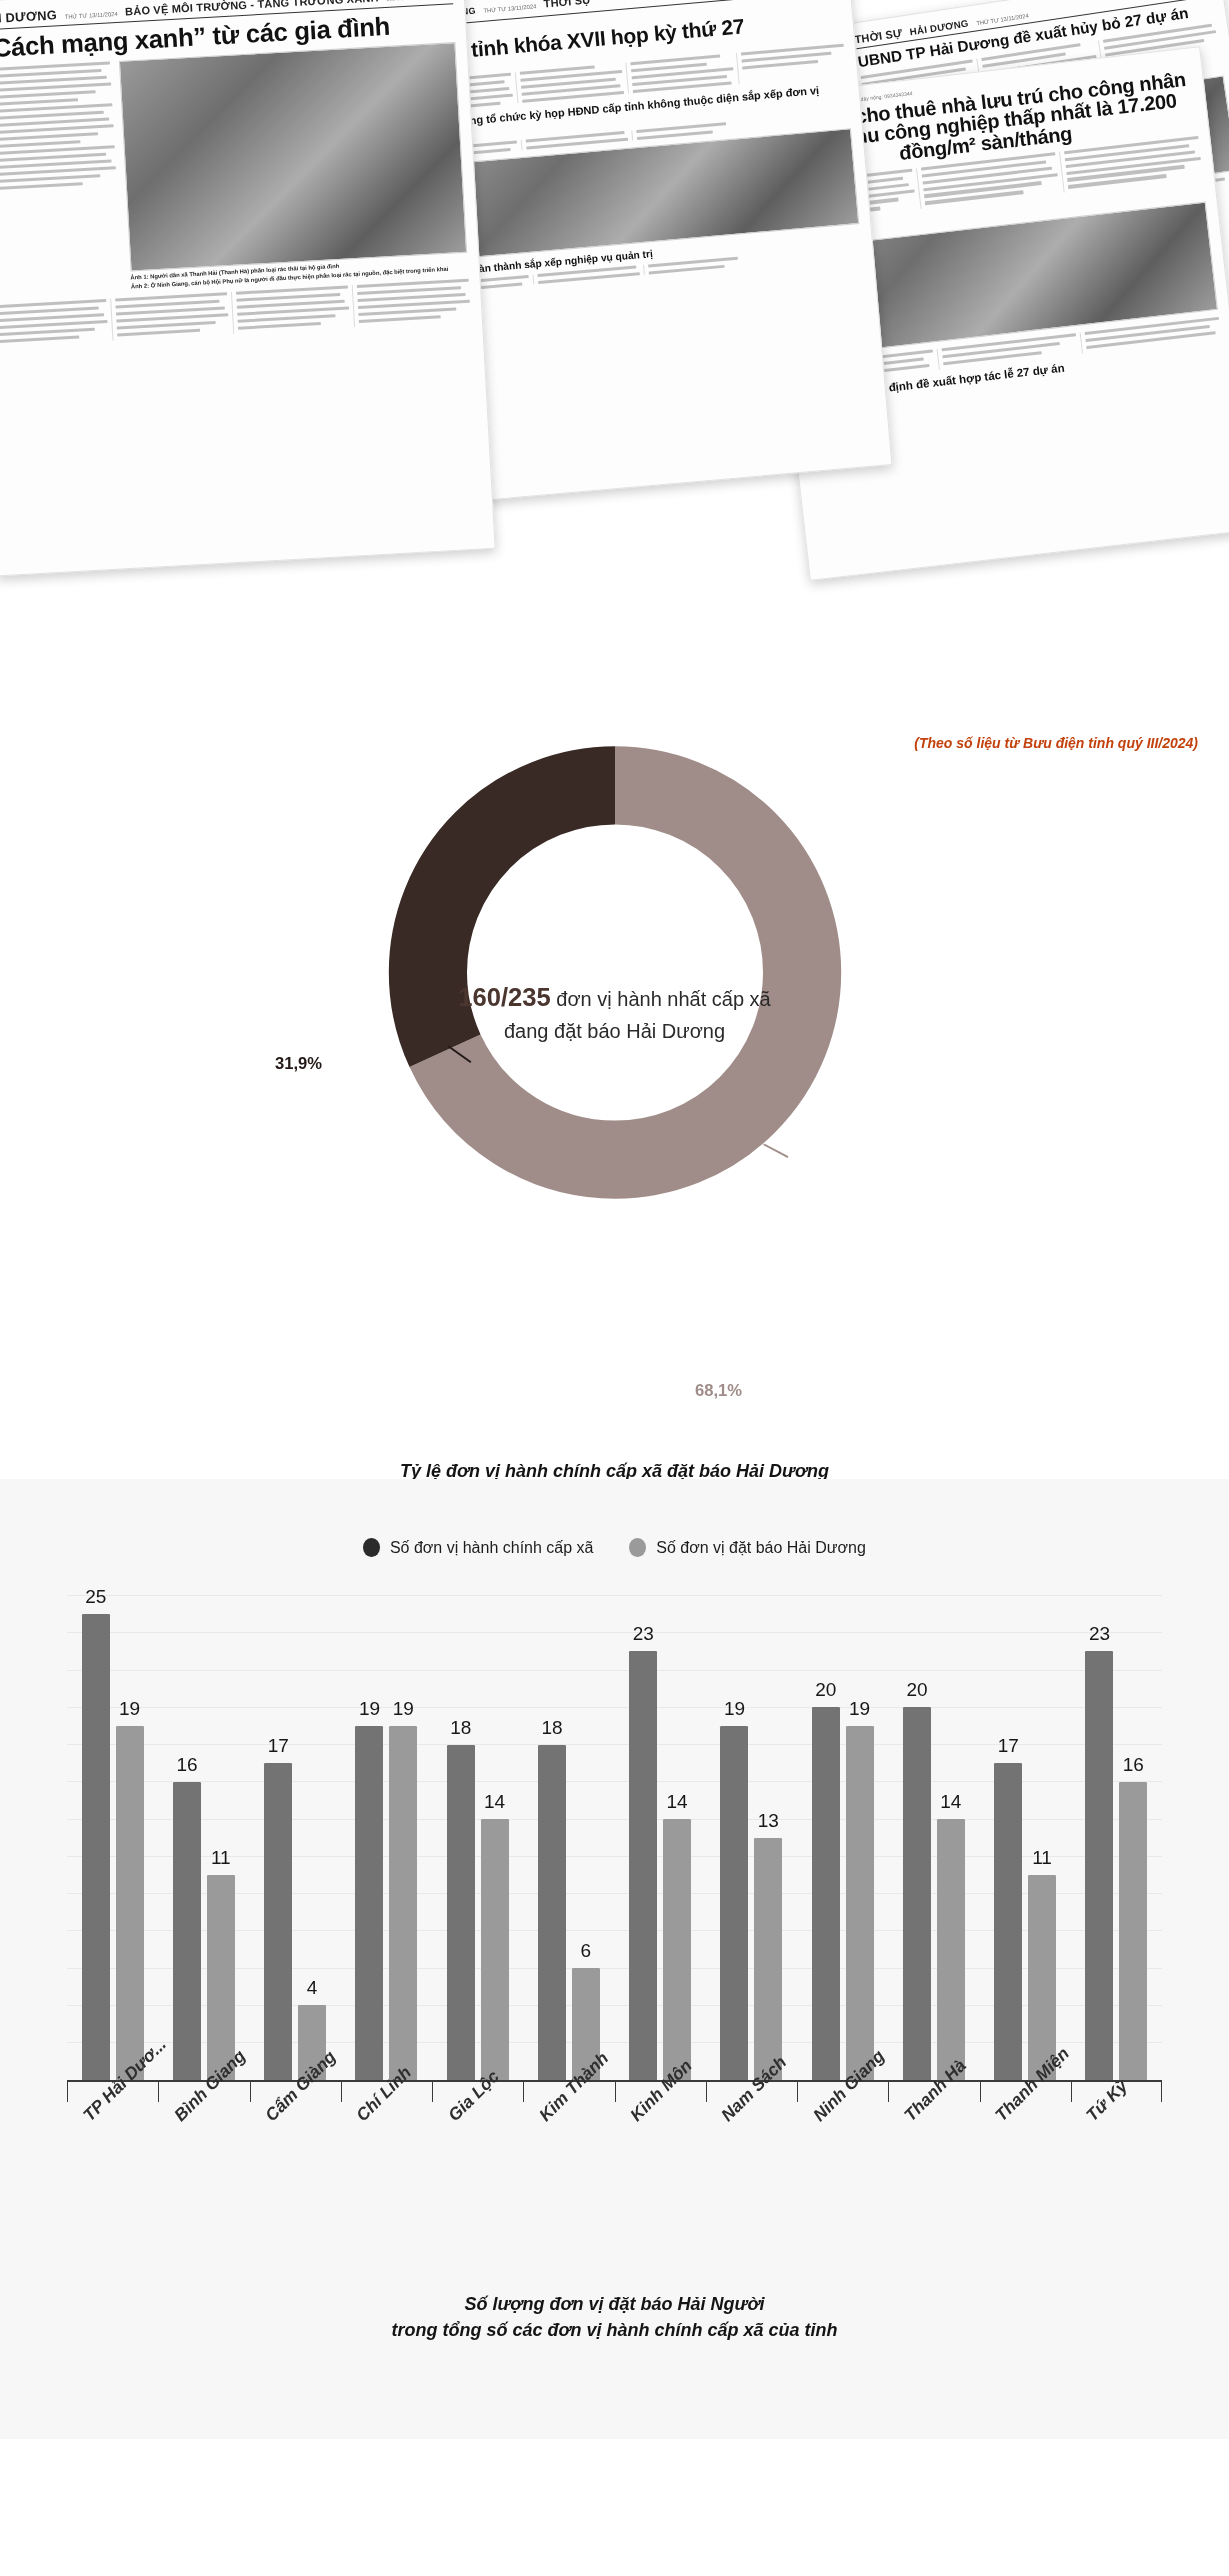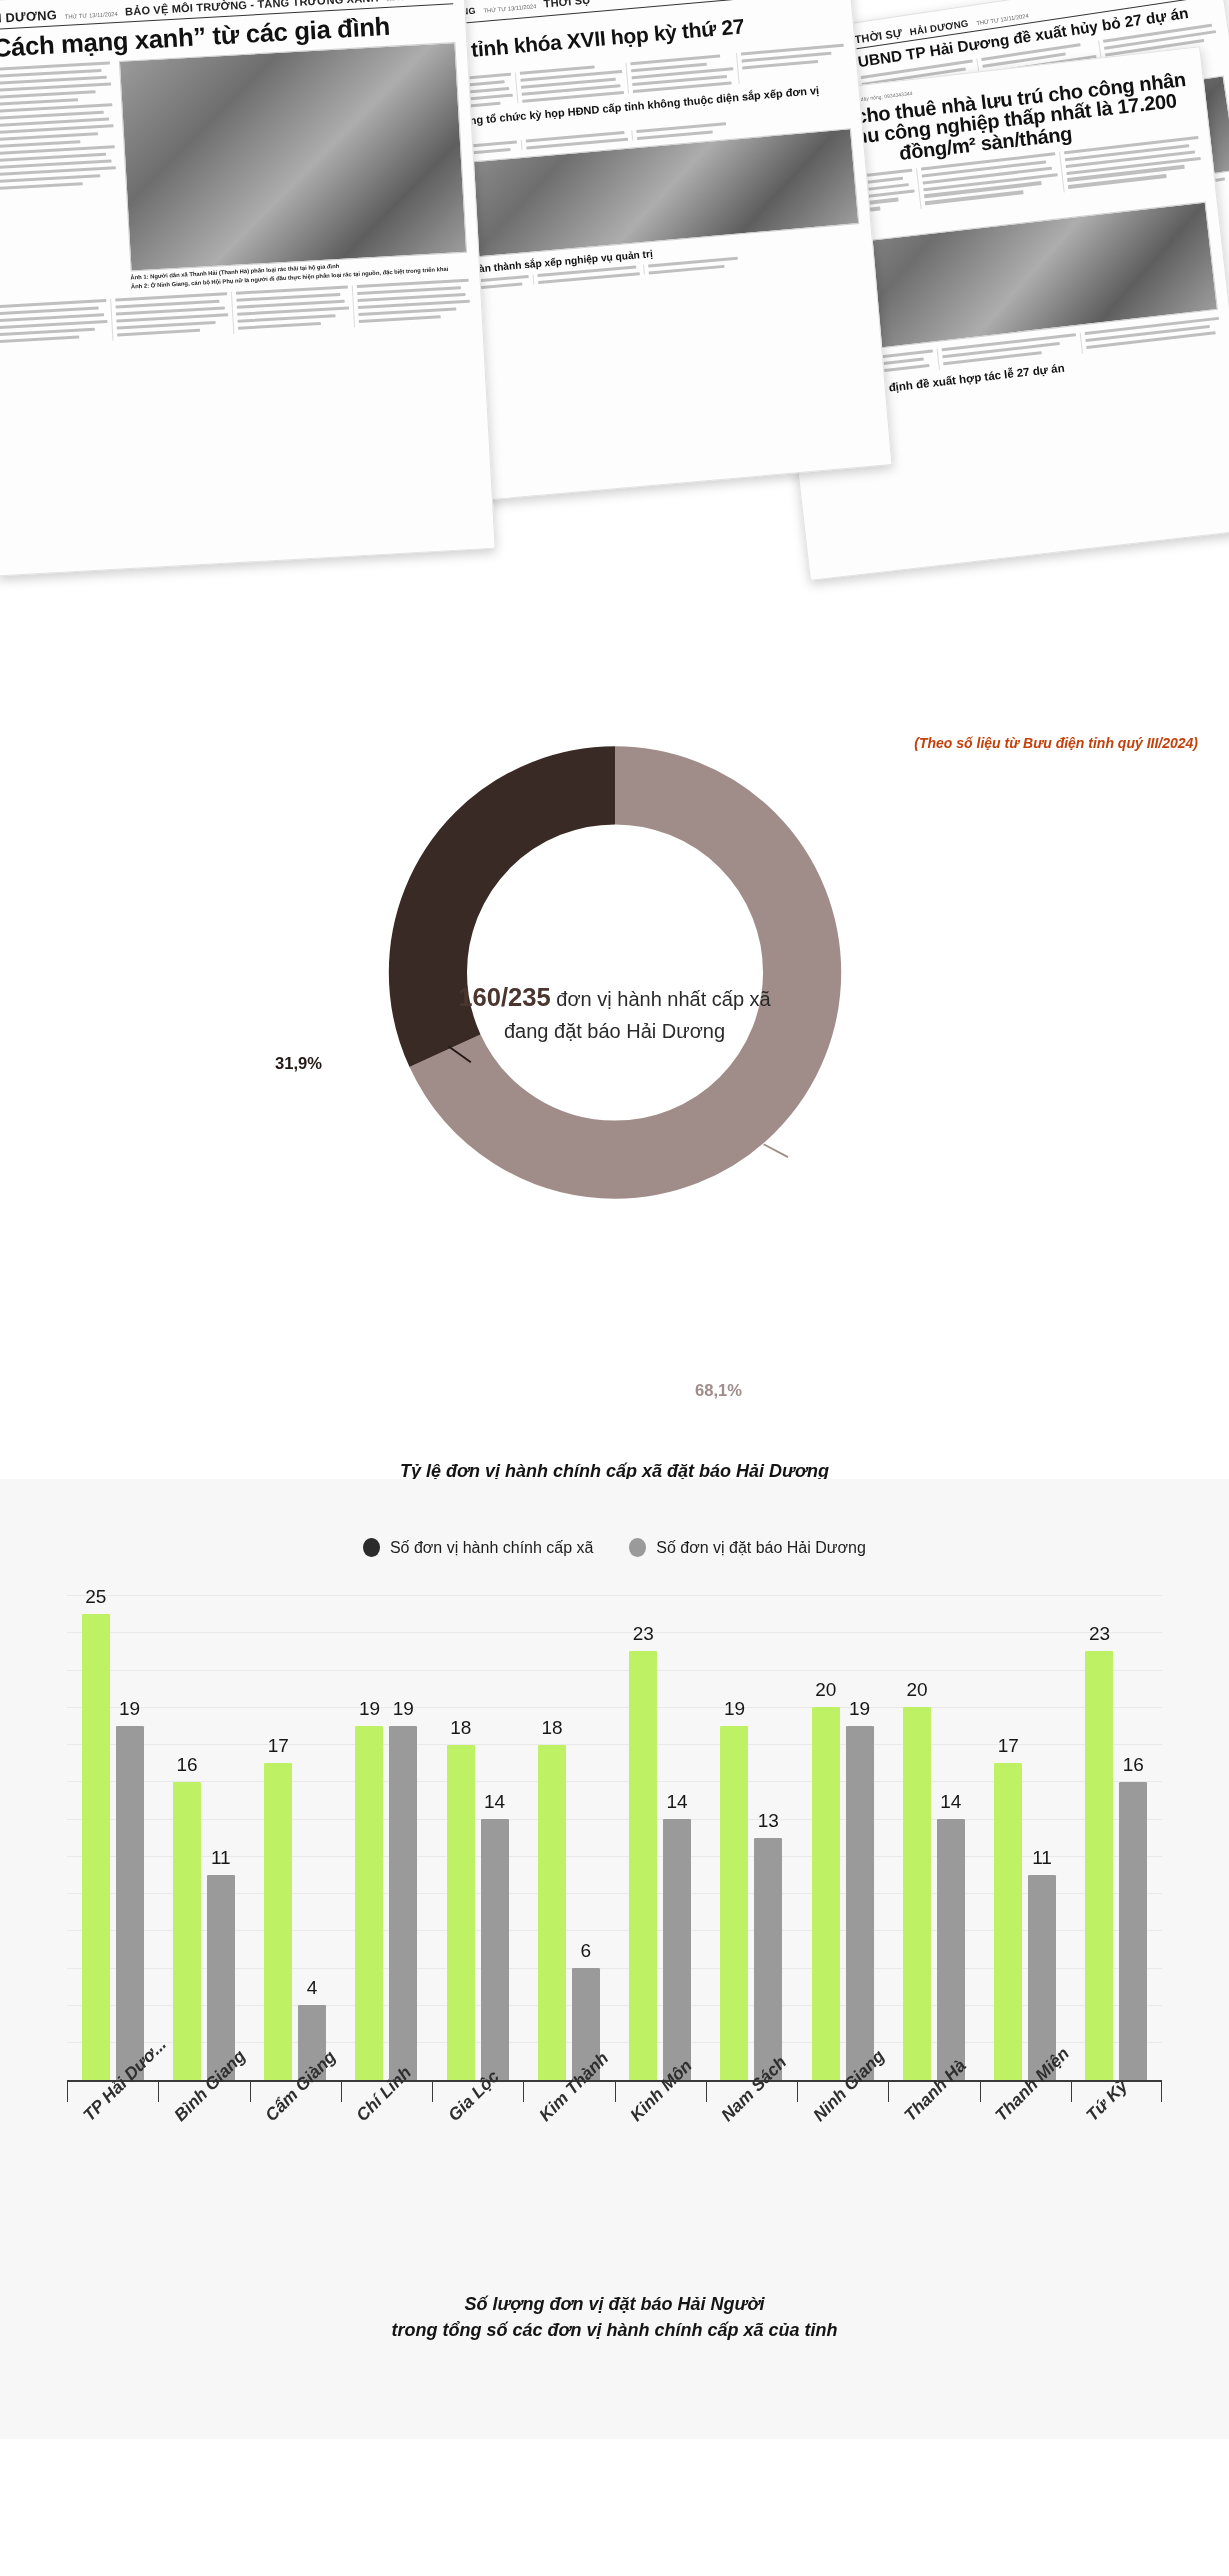--- a/index.html
+++ b/index.html
@@ -170,21 +170,21 @@
     display: flex; align-items: flex-end; justify-content: center; gap: 5.8px;
     position: relative;
   }
   .group .tick {
     position: absolute; left: 0; bottom: -22px; width: 0.6px; height: 22px; background: #3a3a3a;
   }
   .group:last-child .tick-end {
     position: absolute; right: 0; bottom: -22px; width: 0.6px; height: 22px; background: #3a3a3a;
   }
   .bar { width: 28px; position: relative; border-radius: 1.3px 1.3px 0 0; }
-  .bar.dark { background: #bef264; }
+  .bar.dark { background: #737373; }
   .bar.light { background: #9a9a9a; }
   .bar .val {
     position: absolute; left: 50%; transform: translateX(-50%);
     top: -28px; font-size: 19px; font-weight: 500; color: #171717; white-space: nowrap;
   }
   .xlabels {
     position: absolute; left: 0; right: 0; top: 511px; height: 122px;
     display: flex;
   }
   .xlab-cell { flex: 1 1 0; position: relative; }

